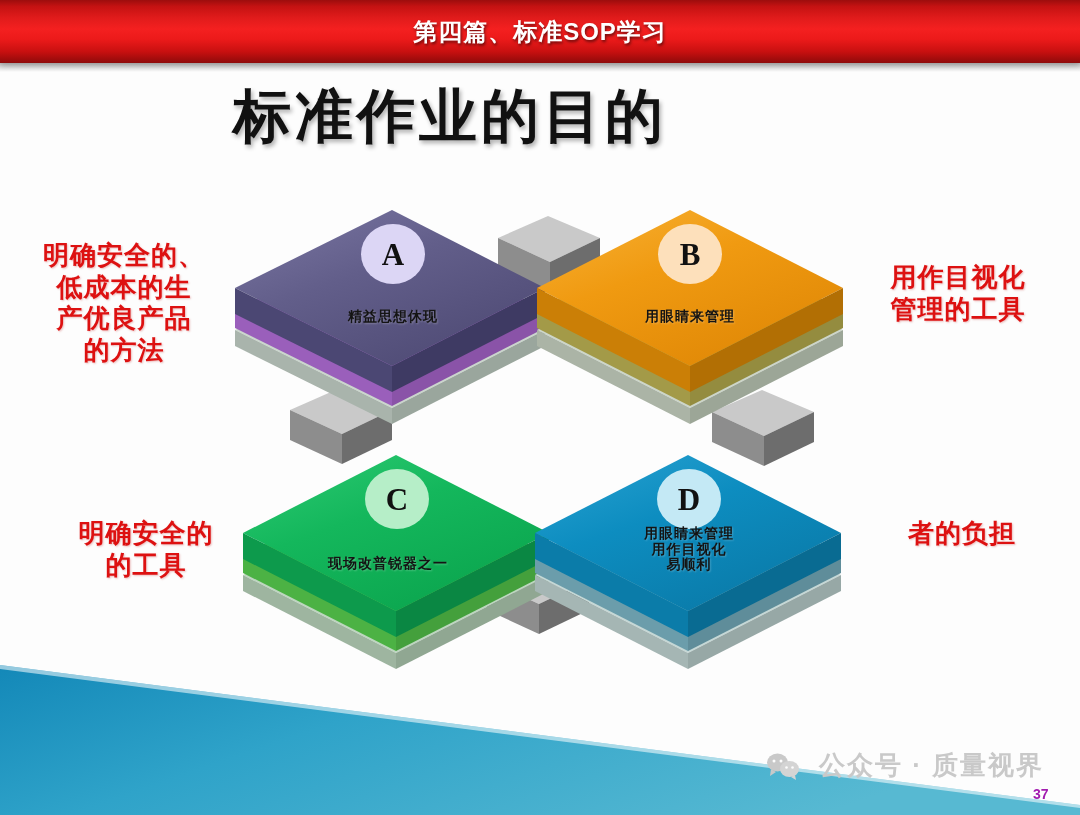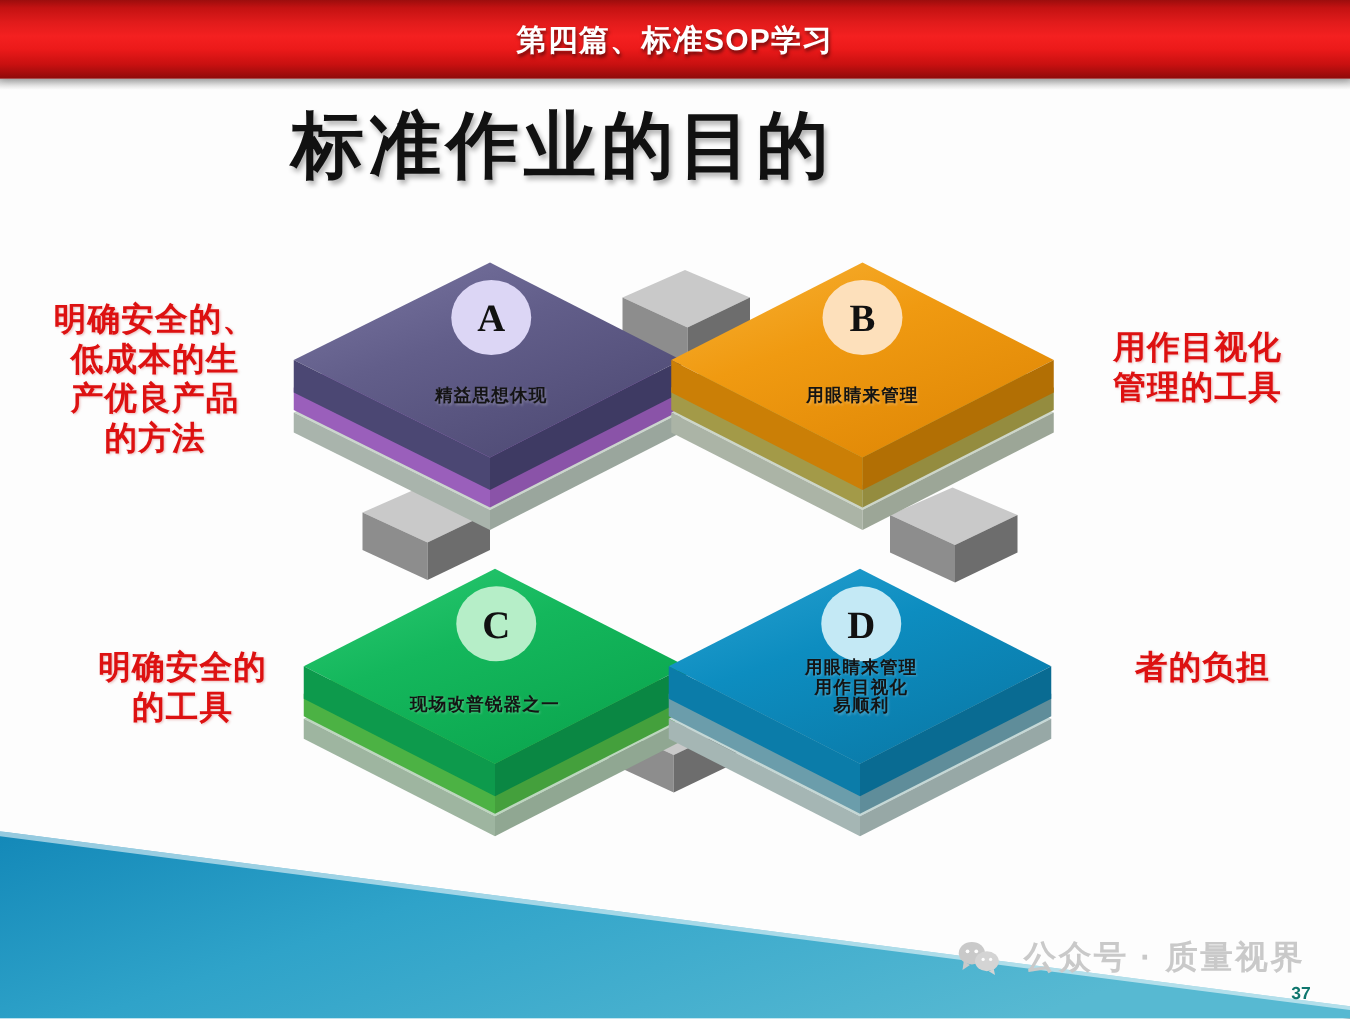--- a/index.html
+++ b/index.html
@@ -68,21 +68,21 @@
   
   .watermark{
     position:absolute;left:766px;top:748px;
     display:flex;align-items:center;gap:19px;
     color:#c9c9c9;font-size:26px;font-weight:bold;letter-spacing:2px;
     white-space:nowrap;
   }
   .wechat-icon{display:block;}
   .page-no{
     position:absolute;left:1033px;top:786px;
-    color:#0f766e;font-size:14px;font-weight:bold;
+    color:#a21caf;font-size:14px;font-weight:bold;
   }
 </style>
 </head>
 <body>
 
 <div id="slide">
 
   <div class="banner">
     <div class="banner-title">第四篇、标准SOP学习</div>
   </div>

